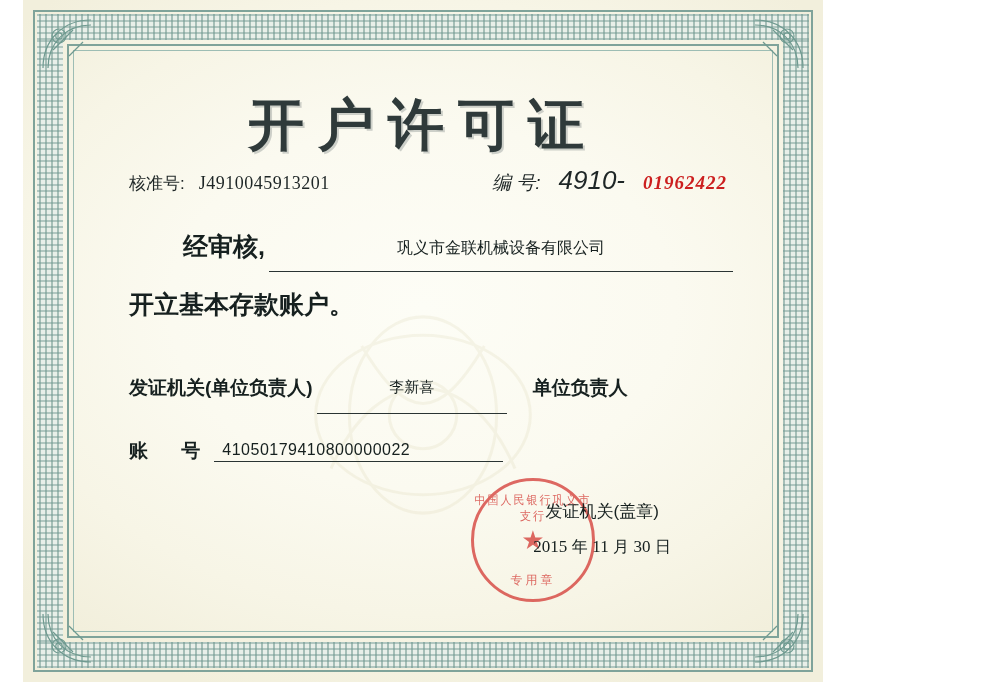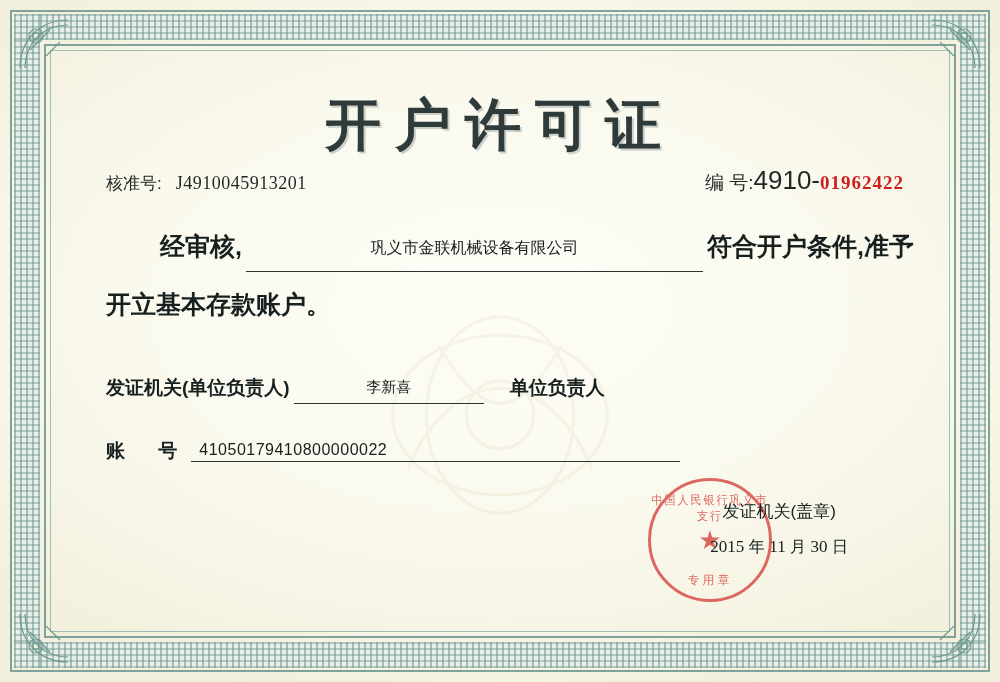--- a/index.html
+++ b/index.html
@@ -9,26 +9,27 @@
   }
   body {
     width: 1000px;
     height: 682px;
     font-family: "Liberation Sans", sans-serif;
     overflow: hidden;
   }
 
   .certificate {
     position: relative;
-    width: 1000px;
+    width: 800px;
     height: 682px;
     background:
       radial-gradient(ellipse 70% 60% at 50% 45%, #fdfdf6 0%, #fbfaf0 45%, #f7f5e6 75%, #f2efdc 100%);
     box-sizing: border-box;
     overflow: hidden;
+    margin-left: 23px;
   }
 
   
   .border-outer {
     position: absolute;
     left: 10px; top: 10px; right: 10px; bottom: 10px;
     border: 2px solid #7fa39a;
     box-sizing: border-box;
   }
   .border-band {
@@ -123,21 +124,21 @@
     font-size: 17px;
     color: #1e2626;
   }
   .code-left { display: flex; align-items: baseline; gap: 14px; }
   .code-left .label { font-size: 17px; }
   .code-left .value {
     font-family: "Liberation Serif", serif;
     font-size: 18px;
     letter-spacing: 0.5px;
   }
-  .code-right { display: flex; align-items: baseline; gap: 0; }
+  .code-right { display: flex; align-items: baseline; gap: 18px; font-style: italic; }
   .code-right .label { font-size: 19px; }
   .code-right .prefix { font-size: 26px; }
   .code-right .serial {
     color: #cc1f1f;
     font-family: "Liberation Serif", serif;
     font-size: 19px;
     letter-spacing: 1px;
     font-weight: bold;
   }
 
@@ -183,21 +184,21 @@
     font-size: 19px;
     color: #16201f;
     font-weight: bold;
   }
   .row-rep .lbl { white-space: nowrap; }
   .row-rep .fill {
     border-bottom: 1px solid #2a3433;
     text-align: center;
     font-size: 15px;
     font-weight: normal;
-    padding-bottom: 6px;
+    padding-bottom: 16px;
     position: relative;
     top: -2px;
   }
   .row-rep .fill.rep { width: 190px; margin: 0 8px 0 4px; }
   .row-rep .lbl2 { margin-left: 18px; white-space: nowrap; }
   .row-rep .fill.bank { flex: 1; margin-left: 6px; text-align: left; padding-left: 10px; }
 
   .row-acct {
     position: absolute;
     top: 378px;
@@ -352,21 +353,20 @@
       <div class="code-right">
         <span class="label">编 号:</span>
         <span class="prefix">4910-</span>
         <span class="serial">01962422</span>
       </div>
     </div>
 
     <div class="para1">
       <span class="lead">经审核,</span>
       <span class="fill">巩义市金联机械设备有限公司</span>
-      <span class="tail">符合开户条件,准予</span>
     </div>
 
     <div class="para2">开立基本存款账户。</div>
 
     <div class="row-rep">
       <span class="lbl">发证机关(单位负责人)</span>
       <span class="fill rep">李新喜</span>
       <span class="lbl2">单位负责人</span>
     </div>
 

